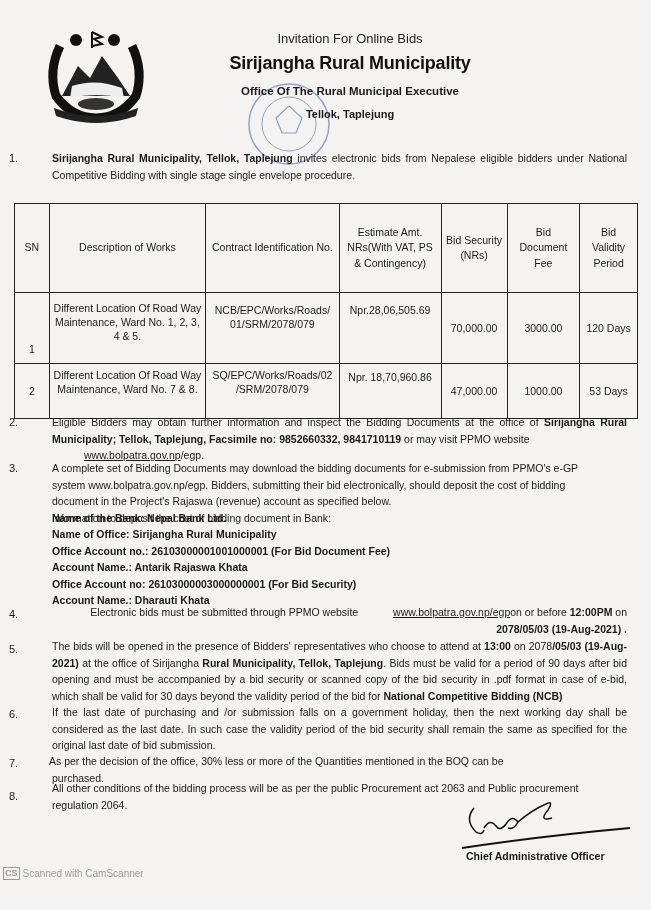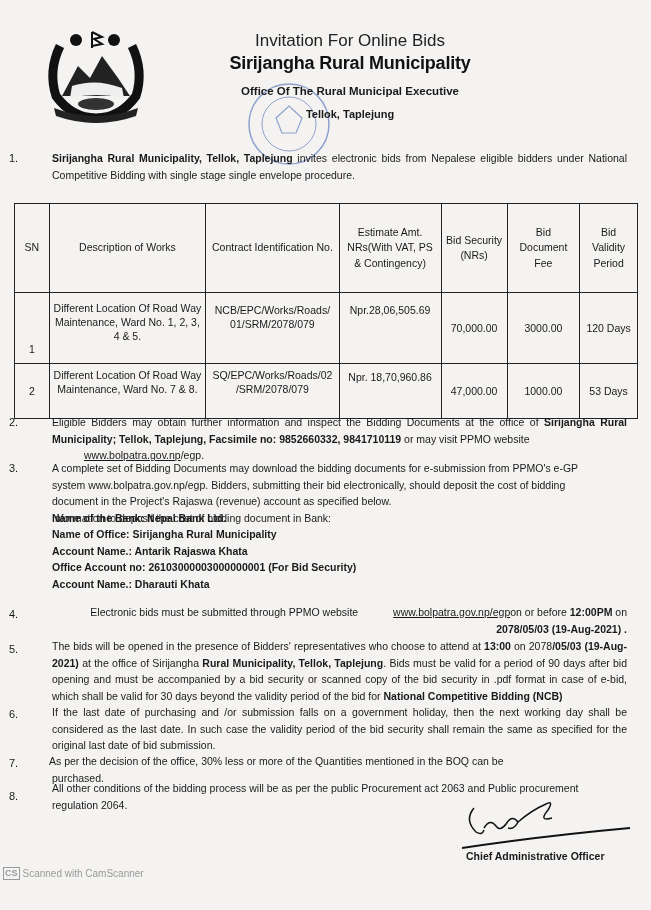--- a/index.html
+++ b/index.html
@@ -5,21 +5,21 @@
     html, body { margin: 0; padding: 0; }
     body {
       width: 651px; height: 910px; overflow: hidden; position: relative;
       background: #f4f3f1;
       font-family: "Liberation Sans", sans-serif;
       color: #1a1a1a;
     }
     .page { position: absolute; left: 0; top: 0; width: 651px; height: 910px; }
     .emblem { position: absolute; left: 42px; top: 26px; width: 108px; height: 100px; }
     .hdr { position: absolute; left: 150px; width: 400px; text-align: center; }
-    .h-title { top: 31px; font-size: 17px; color: #222; }
+    .h-title { top: 31px; font-size: 13px; color: #222; }
     .h-org { top: 53px; font-size: 18px; font-weight: bold; letter-spacing: -0.2px; color: #111; }
     .h-office { top: 85px; font-size: 11.5px; font-weight: bold; color: #1a1a1a; }
     .h-loc { top: 108px; font-size: 11px; font-weight: bold; color: #1a1a1a; }
     .h-date { position: absolute; left: 186px; top: 130px; font-size: 12px; color: #1a1a1a; }
     .h-date b { font-weight: bold; }
     .stamp { position: absolute; left: 244px; top: 78px; width: 90px; height: 92px; opacity: 0.55; }
 
     .num { position: absolute; left: 9px; font-size: 11px; }
     .para { position: absolute; left: 52px; width: 575px; font-size: 10.5px; line-height: 16.7px; text-align: justify; }
     .para b { font-weight: bold; }
@@ -117,20 +117,21 @@
   </div>
 
   <div class="num" style="top:462px">3.</div>
   <div class="para" style="top:460px; width:560px; text-align:left">
     <span>A complete set of Bidding Documents may download the bidding documents for e-submission from PPMO's e-GP system www.bolpatra.gov.np/egp. Bidders, submitting their bid electronically, should deposit the cost of bidding document in the Project's Rajaswa (revenue) account as specified below.</span><br>
     <span>Information to deposit the cost of bidding document in Bank:</span>
   </div>
   <div class="bank" style="top:510px">
     <div>Name of the Bank: Nepal Bank Ltd.</div>
     <div>Name of Office: Sirijangha Rural Municipality</div>
+    <div>Office Account no.: 26103000001001000001 (For Bid Document Fee)</div>
     <div>Account Name.: Antarik Rajaswa Khata</div>
     <div>Office Account no: 26103000003000000001 (For Bid Security)</div>
     <div>Account Name.: Dharauti  Khata</div>
   </div>
 
   <div class="num" style="top:608px">4.</div>
   <div class="para" style="top:604px; text-align:right">
     <span>Electronic bids must be submitted through PPMO website </span><span class="u">www.bolpatra.gov.np/egp</span><span>on or before </span><b>12:00PM</b><span> on </span><b>2078/05/03 (19-Aug-2021) .</b>
   </div>
 

